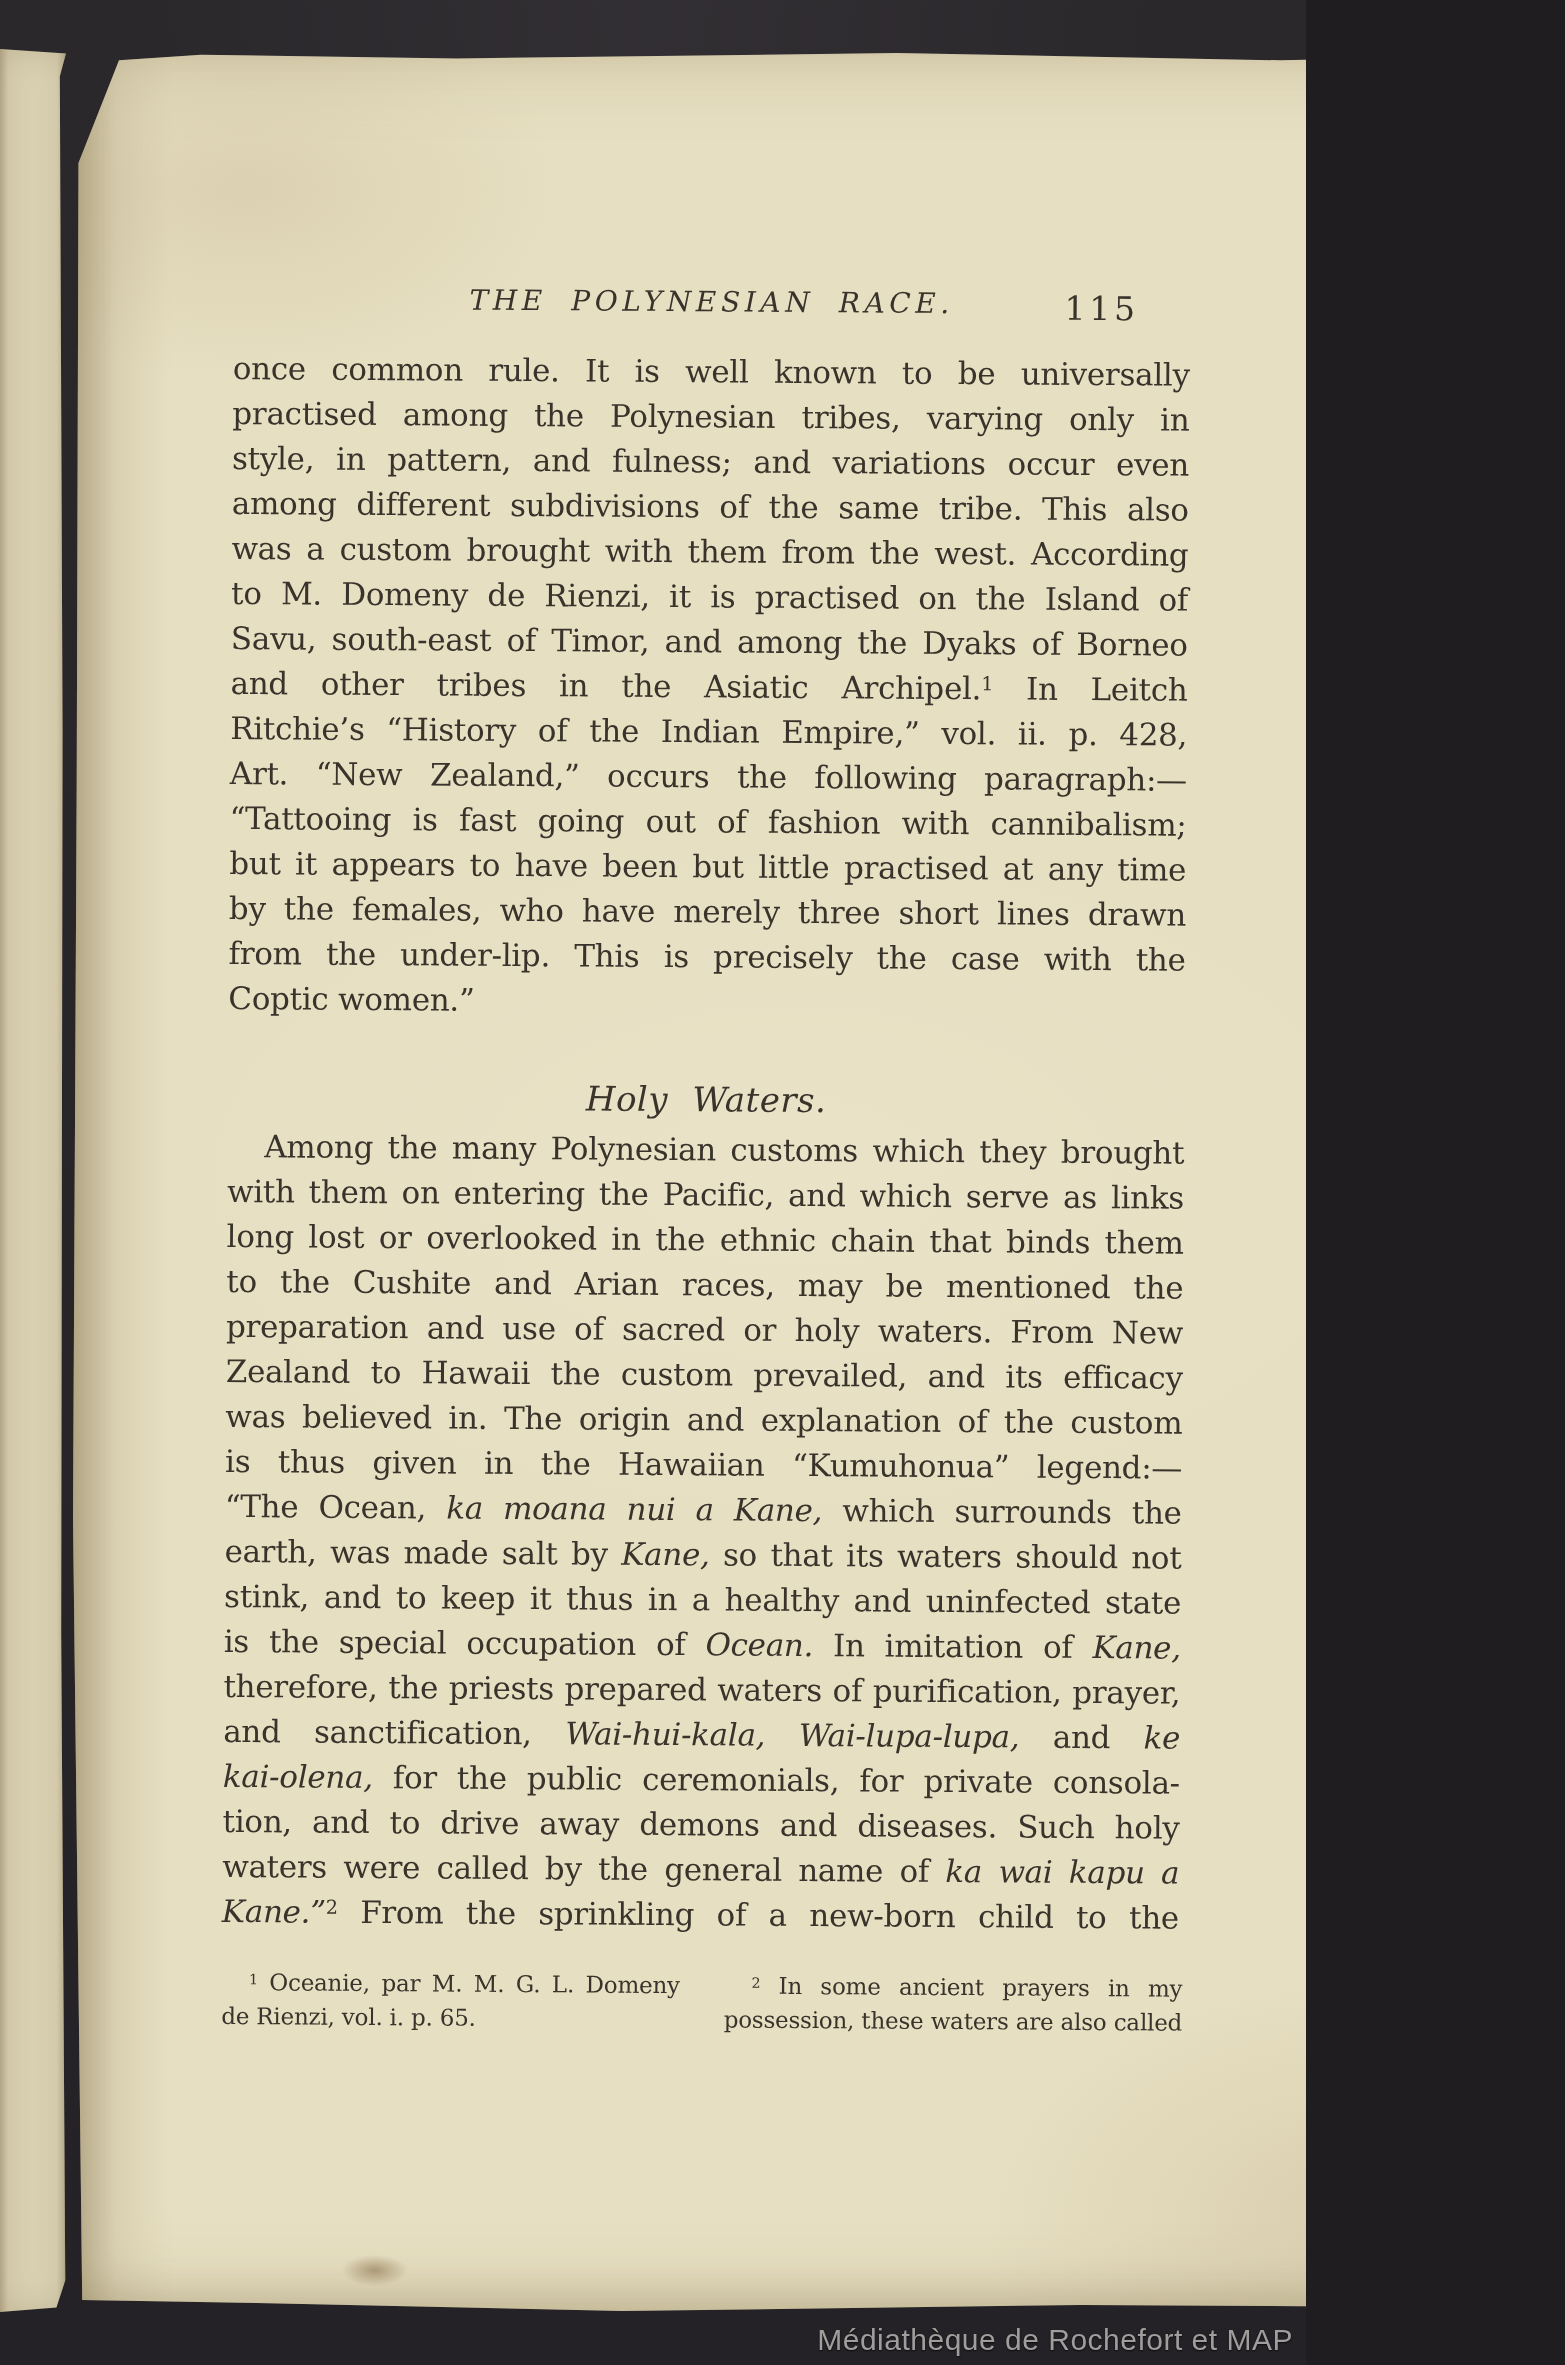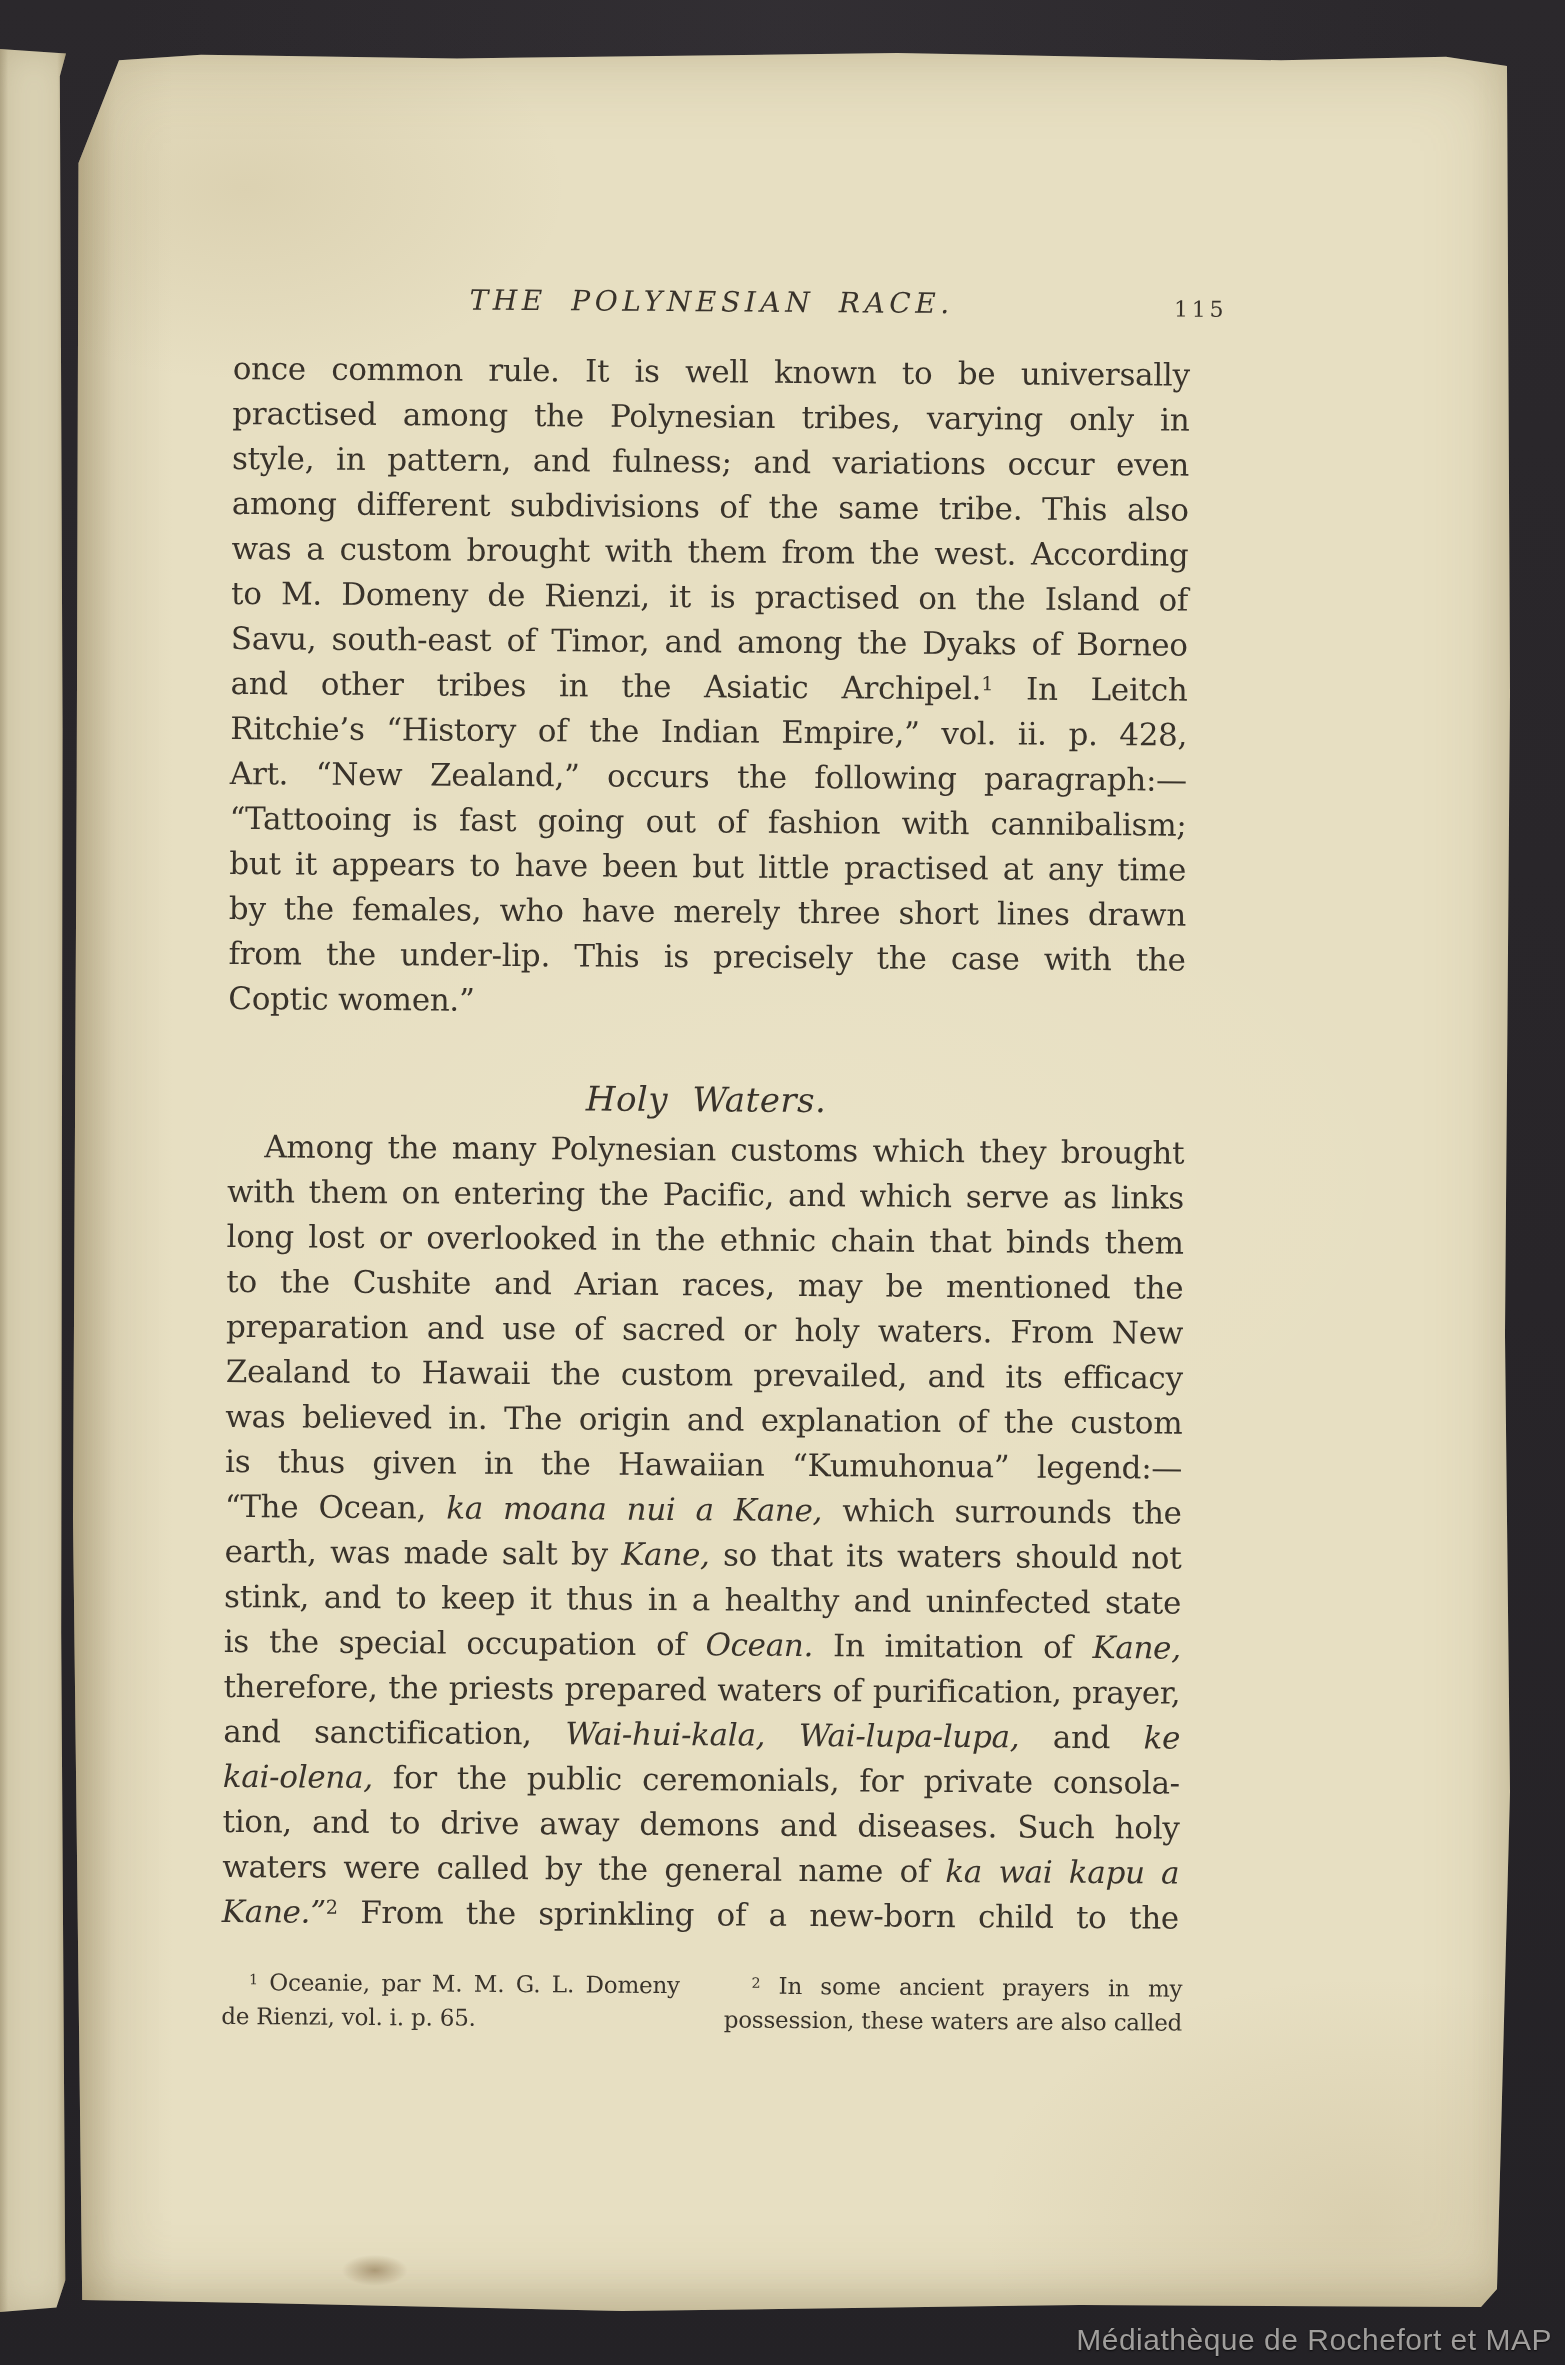--- a/index.html
+++ b/index.html
@@ -1,17 +1,17 @@
 <!DOCTYPE html>
 <html style="font-size:14.6px"><head>
 <meta charset="utf-8">
 <style>
   html,body{margin:0;padding:0;background:#1f1d20;}
   #canvas{
-    position:relative;width:1565px;height:2366px;overflow:hidden;
+    position:relative;width:1306px;height:2366px;overflow:hidden;
     background:
       radial-gradient(ellipse at 50% 0%, rgba(70,66,72,.25), transparent 60%),
       linear-gradient(180deg,#2b282c 0%, #282529 55%, #242226 100%);
     font-family:"DejaVu Serif", serif;
   }
   
   .left-edge{
     position:absolute;left:0;top:49px;width:68px;height:2263px;
     background:
       linear-gradient(90deg, rgba(90,75,45,.25) 0%, transparent 12%),
@@ -40,22 +40,22 @@
     position:absolute;left:0;top:0;width:100%;height:100%;
     transform:rotate(0.4deg);transform-origin:160px 275px;
     color:#39332b;
   }
   .running-head{
     position:absolute;left:160px;top:227px;width:957px;
     text-align:center;font-style:italic;font-size:28px;line-height:38px;
     letter-spacing:4.6px;word-spacing:11px;
   }
   .page-number{
-    position:absolute;left:1079px;top:231px;width:75px;
-    text-align:right;font-size:22px;line-height:37px;letter-spacing:3.7px;
+    position:absolute;left:991px;top:231px;width:75px;
+    text-align:center;font-size:33px;line-height:37px;letter-spacing:3.7px;
   }
   .textblock{position:absolute;left:160px;width:957px;font-size:31px;letter-spacing:-0.3px;}
   .para1{top:293px;}
   .section-heading{
     position:absolute;left:160px;top:1020px;width:957px;
     text-align:center;font-style:italic;font-size:34px;line-height:46px;
     word-spacing:13px;letter-spacing:0.5px;
   }
   .para2{top:1071px;}
   .line{height:45px;line-height:45px;text-align:justify;text-align-last:justify;overflow:visible;}

